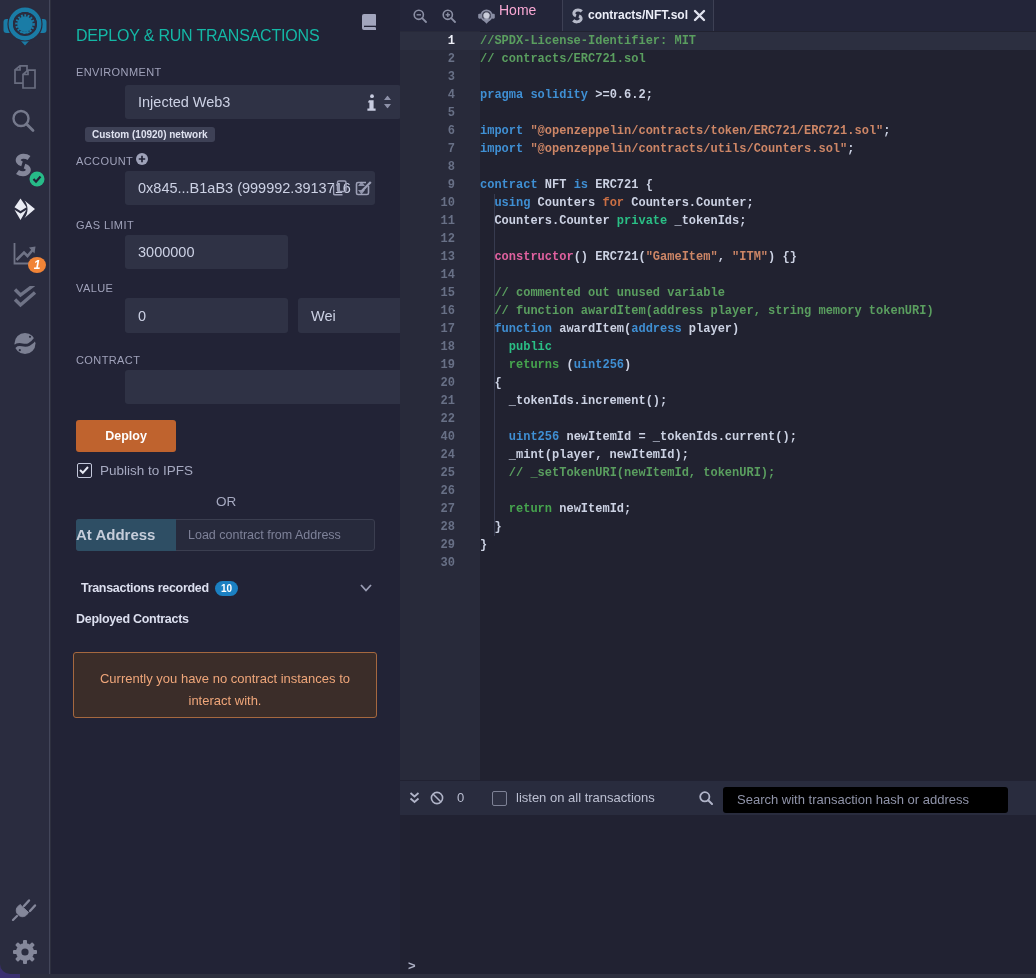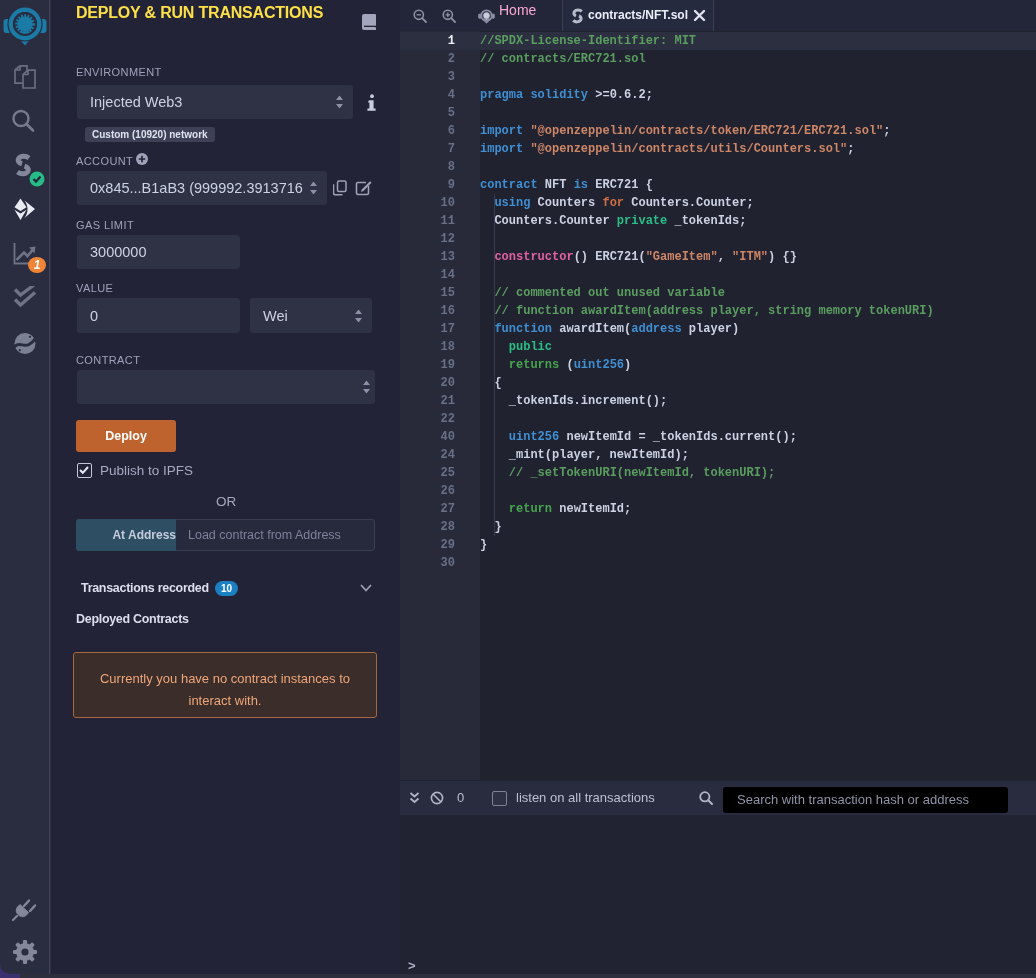--- a/index.html
+++ b/index.html
@@ -4,24 +4,24 @@
 <style>
 * { margin:0; padding:0; box-sizing:border-box; }
 html,body { width:1036px; height:978px; overflow:hidden; background:#2d2f3e; }
 body { font-family:"Liberation Sans", sans-serif; position:relative; }
 #corner { position:absolute; left:0; top:960px; width:20px; height:18px; background:#3a3070; }
 #iconbar { position:absolute; left:0; top:0; width:50px; height:974px; background:#2a2c3f; border-right:1px solid #43465a; border-bottom-left-radius:10px; }
 #sidepanel { position:absolute; left:51px; top:0; width:349px; height:974px; background:#222336; }
 #main { position:absolute; left:400px; top:0; width:636px; height:974px; background:#212230; }
 .icn { position:absolute; left:0; width:50px; text-align:center; }
 .lbl { position:absolute; font-size:11px; color:#a0a2ba; letter-spacing:0.4px; }
-.sel, .inp { position:absolute; background:#2f3245; border-radius:3px; color:#ccd1e4; font-size:14.5px; }
+.sel, .inp { position:absolute; background:#2f3245; border-radius:3px; color:#ccd1e4; font-size:14.5px;margin-left:48px; }
 .sel span.txt, .inp span.txt { position:absolute; left:13px; top:50%; transform:translateY(-50%); white-space:nowrap; }
 .updown { position:absolute; right:9px; top:50%; transform:translateY(-50%); }
-#titlebar { position:absolute; left:25px; top:4px; font-size:16px; color:#fde047; letter-spacing:-0.2px;font-weight:bold; }
+#titlebar { position:absolute; left:25px; top:27px; font-size:16px; color:#14b8a6; letter-spacing:-0.2px; }
 .panel-bold { position:absolute; font-size:12.5px; font-weight:bold; color:#dcdfef; letter-spacing:-0.3px; }
 </style>
 </head>
 <body>
 <div id="corner"></div>
 <div id="iconbar">
 
   <svg class="icn" style="top:4px" width="44" height="42" viewBox="0 0 44 42">
     <g fill="#1a7ca6">
       <rect x="0.5" y="15" width="8.5" height="14" rx="3"></rect>
@@ -183,21 +183,21 @@
   <div style="position:absolute;left:26px;top:463px;width:15px;height:15px;border:1.5px solid #c3c7da;border-radius:2px">
     <svg width="12" height="12" viewBox="0 0 12 12" style="position:absolute;left:0px;top:0px">
         <path d="M2 6 L4.8 8.8 L10 3" fill="none" stroke="#e8eaf4" stroke-width="2"></path>
       </svg>
   </div>
   <div style="position:absolute;left:49px;top:463px;font-size:13.5px;color:#a6a9c0">Publish to IPFS</div>
 
   <div style="position:absolute;left:25px;top:494px;width:300px;text-align:center;font-size:13.5px;color:#a6a9c0">OR</div>
 
   <div style="position:absolute;left:25px;top:519px;width:299px;height:32px;background:#272a3c;border:1px solid #3b3e50;border-radius:3px"></div>
-  <div style="position:absolute;left:25px;top:519px;width:100px;height:32px;background:#2e4e64;border-radius:3px 0 0 3px;color:#c6cdda;font-size:12px;font-weight:bold;text-align:right;line-height:32px">At Address</div>
+  <div style="position:absolute;left:25px;top:519px;width:100px;height:32px;background:#2e4e64;border-radius:3px 0 0 3px;color:#c6cdda;font-size:15px;font-weight:bold;text-align:left;line-height:32px">At Address</div>
   <div style="position:absolute;left:137px;top:519px;height:24px;line-height:32px;font-size:12.5px;color:#7e8299">Load contract from Address</div>
 
   <div class="panel-bold" style="left:30px;top:581px">Transactions recorded</div>
   <div style="position:absolute;left:164px;top:581px;width:23px;height:15px;background:#1b80c2;border-radius:8px;color:#fff;font-size:10px;font-weight:bold;text-align:center;line-height:15px">10</div>
   <svg style="position:absolute;left:309px;top:584px" width="12" height="8" viewBox="0 0 12 8">
       <path d="M1 1 L6 6.5 L11 1" fill="none" stroke="#9a9db4" stroke-width="1.8"></path>
     </svg>
 
   <div class="panel-bold" style="left:25px;top:612px">Deployed Contracts</div>
 

